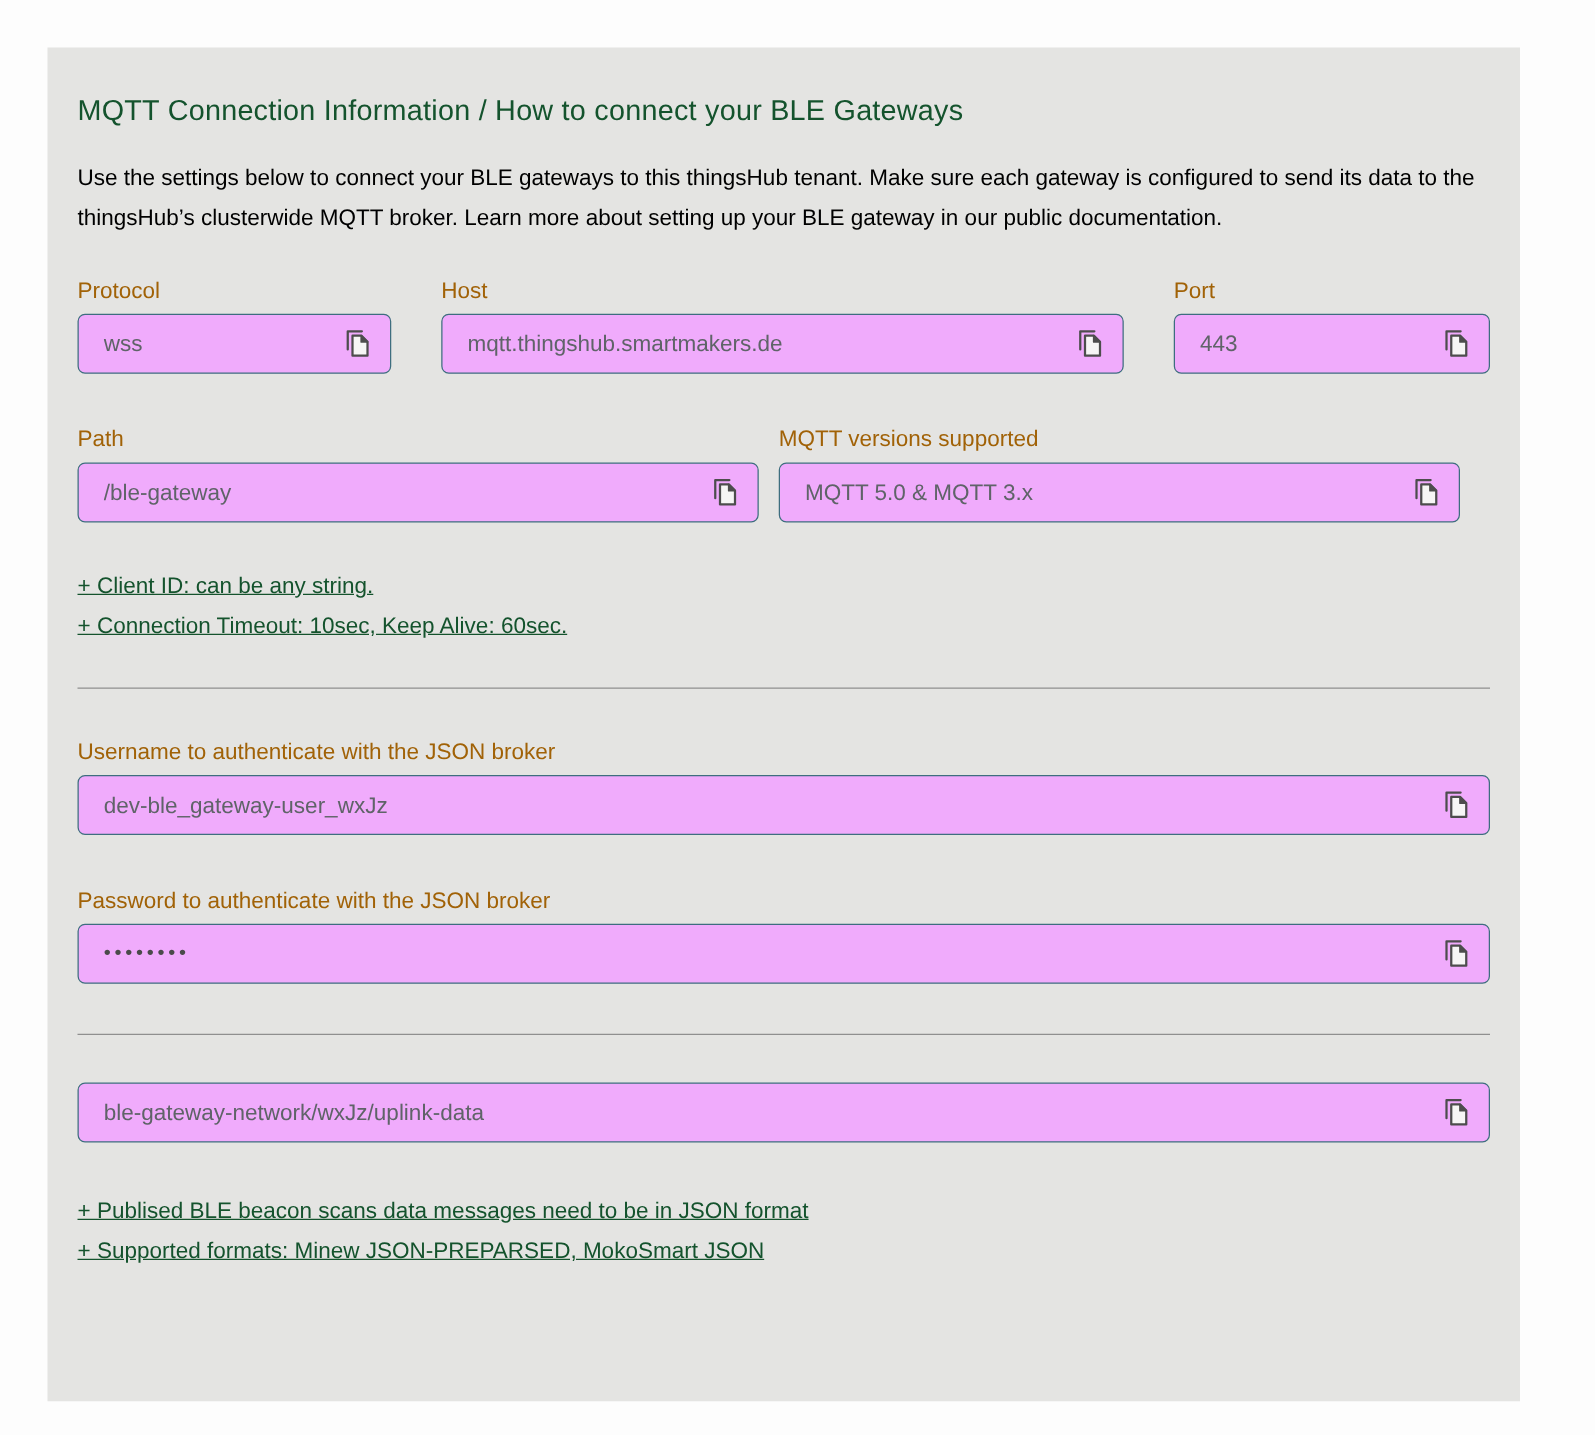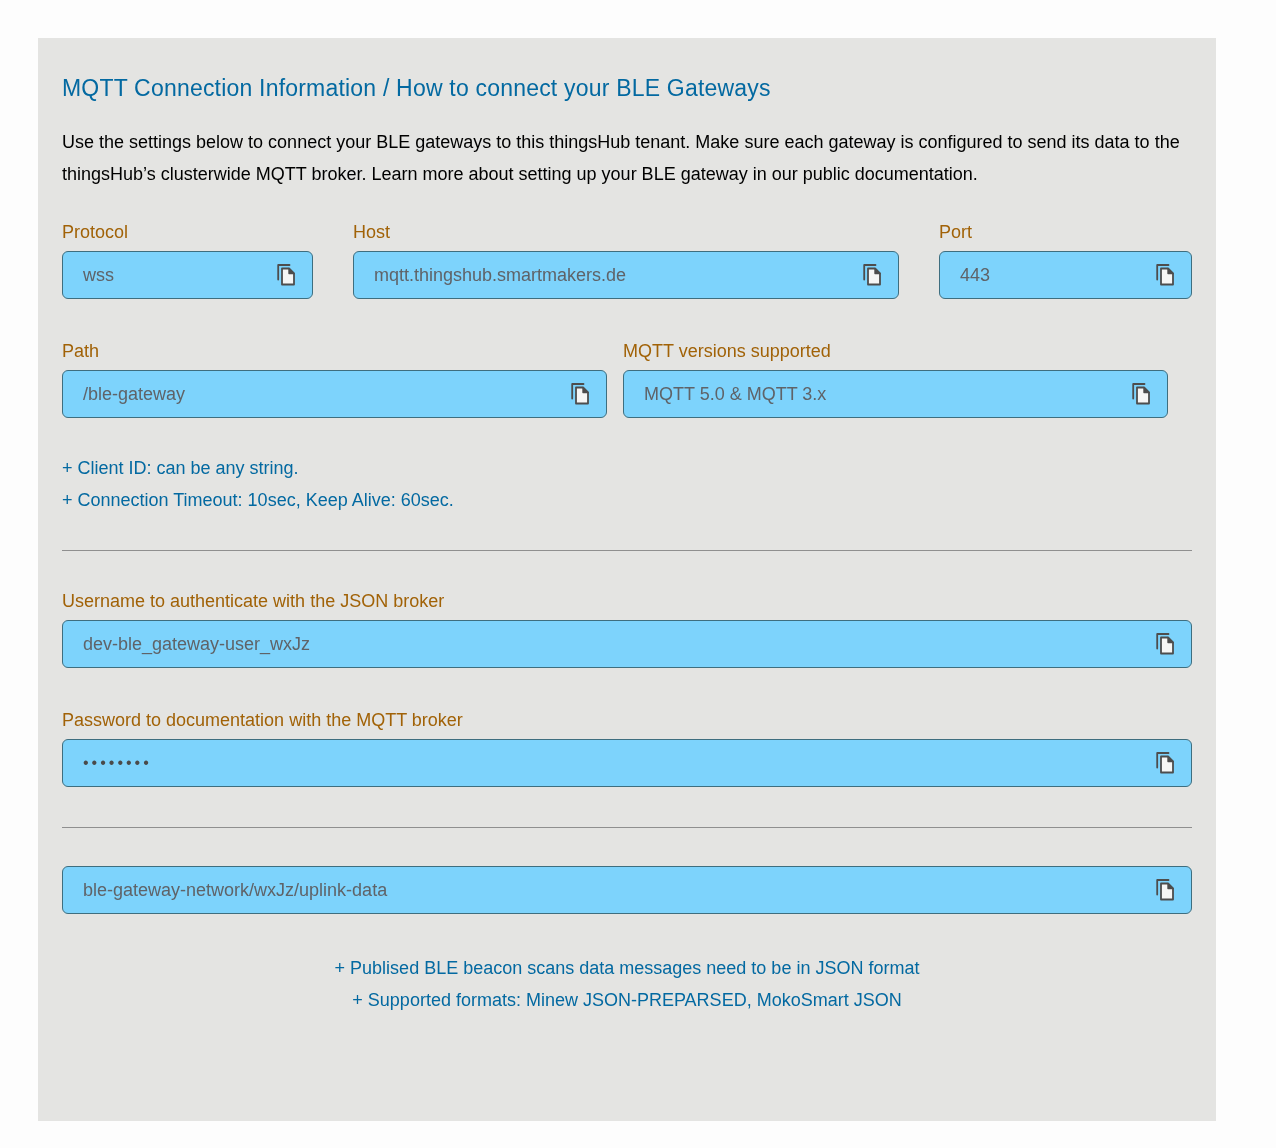--- a/index.html
+++ b/index.html
@@ -21,21 +21,21 @@
     top: 38px;
     width: 1178px;
     min-height: 1083px;
     background: #e4e4e2;
     padding: 34px 24px 36px 24px;
   }
   .card-title {
     font-size: 23px;
     line-height: 32px;
     font-weight: 500;
-    color: #0369a1;
+    color: #14532d;
     margin: 0 0 22px 0;
     letter-spacing: 0.2px;
   }
   .desc {
     font-size: 18px;
     line-height: 32px;
     color: #000000;
     margin: 0 0 30px 0;
     max-width: 1130px;
   }
@@ -57,21 +57,21 @@
     color: #a16207;
     margin-bottom: 6px;
   }
   .input-wrap {
     position: relative;
     width: 100%;
   }
   .text-input {
     width: 100%;
     height: 48px;
-    background: #7dd3fc;
+    background: #f0abfc;
     border: 1px solid #3e6e7f;
     border-radius: 6px;
     padding: 0 52px 0 20px;
     font-family: "Liberation Sans", sans-serif;
     font-size: 18px;
     color: #5f6368;
     outline: none;
   }
   .pw-input {
     font-size: 16px;
@@ -92,30 +92,31 @@
     display: flex;
     align-items: center;
     justify-content: center;
   }
   .notes {
     list-style: none;
     margin: 34px 0 0 0;
     padding: 0;
     font-size: 18px;
     line-height: 32px;
-    color: #0369a1;
+    color: #14532d;
+    text-decoration: underline;
   }
   .divider {
     border: none;
     border-top: 1px solid #8f8f8f;
     margin: 34px 0 38px 0;
   }
   .single-field { margin-bottom: 40px; }
   .single-field:last-of-type { margin-bottom: 0; }
-  .bottom-notes { margin-top: 38px; text-align: center; }
+  .bottom-notes { margin-top: 38px; }
 </style>
 </head>
 <body>
 
 <svg width="0" height="0" style="position:absolute">
   <defs>
     <g id="icon-copy">
       <path d="M14.5 2 H3.2 V16.5" fill="none" stroke="#4d4d4d" stroke-width="1.8" stroke-linecap="round" stroke-linejoin="round"></path>
       <path d="M7 5.5 H14 L19 10.5 V21.5 H7 Z" fill="#f6f6f5" stroke="#4d4d4d" stroke-width="1.8" stroke-linejoin="round"></path>
       <path d="M14 5.5 L19 10.5 H14 Z" fill="#4d4d4d" stroke="#4d4d4d" stroke-width="1.4" stroke-linejoin="round"></path>
@@ -204,21 +205,21 @@
         <input class="text-input" type="text" value="dev-ble_gateway-user_wxJz" style="">
         <button class="copy-btn" title="Copy">
           <svg width="21" height="24" viewBox="0 0 21 24">
               <use href="#icon-copy"></use>
             </svg>
         </button>
       </div>
     </div>
 
     <div class="single-field">
-      <span class="field-label">Password to documentation with the MQTT broker</span>
+      <span class="field-label">Password to authenticate with the JSON broker</span>
       <div class="input-wrap">
         <input class="text-input pw-input" type="text" value="••••••••" style="">
         <button class="copy-btn" title="Copy">
           <svg width="21" height="24" viewBox="0 0 21 24">
               <use href="#icon-copy"></use>
             </svg>
         </button>
       </div>
     </div>
 

